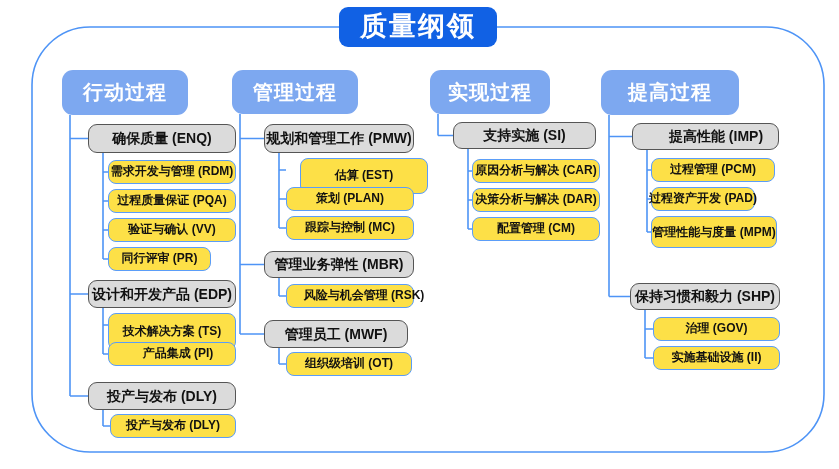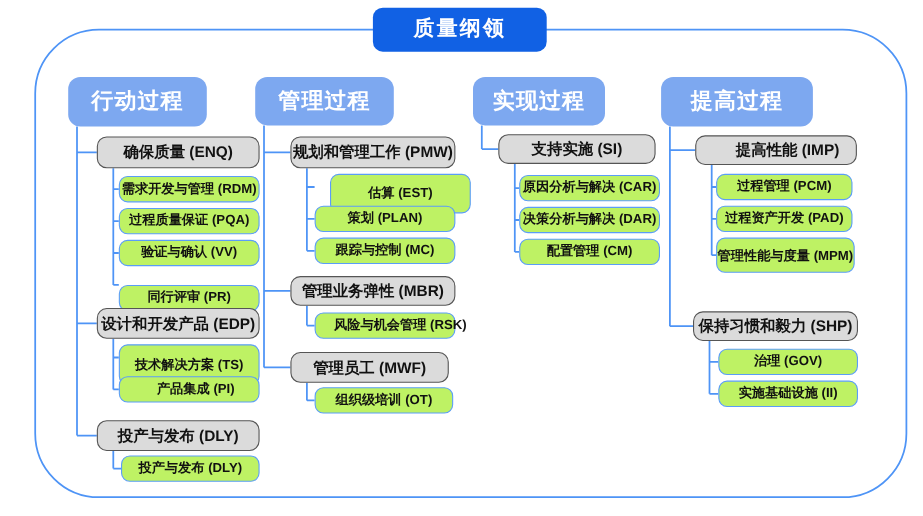--- a/index.html
+++ b/index.html
@@ -9,32 +9,32 @@
   }
   .connectors{position:absolute;left:0;top:0;z-index:0;}
   .connectors path,.connectors rect{stroke:var(--c-line,#4E94F6);stroke-width:1.6;fill:none;}
   .node{
     position:absolute;display:flex;align-items:center;justify-content:center;
     text-align:center;box-sizing:border-box;z-index:1;line-height:1.15;
     color:var(--c-text,#111111);font-weight:bold;white-space:nowrap;
   }
   .title{
     z-index:2;background:var(--c-title,#1161E4);color:#ffffff;border-radius:9px;
-    font-size:19px;letter-spacing:2px;
+    font-size:27px;letter-spacing:2px;
   }
   .hdr{
     background:var(--c-header,#7DA8F0);color:#ffffff;border-radius:11px;
     font-size:20px;letter-spacing:1px;
   }
   .grp{
     background:var(--c-gray,#DBDBDB);border:1.6px solid var(--c-grayborder,#555555);
     border-radius:9px;font-size:14px;
   }
   .leaf{
-    background:#bef264;border:1.5px solid var(--c-leafborder,#5B9DF8);
+    background:#fde047;border:1.5px solid var(--c-leafborder,#5B9DF8);
     border-radius:8px;font-size:12px;
   }
   .leaf.wrap{white-space:normal;line-height:1.2;}
 </style>
 </head>
 <body>
 
 <div class="canvas">
 
   <svg class="connectors" width="839" height="469" viewBox="0 0 839 469">
@@ -58,21 +58,21 @@
              M645,310 V358 M645,329 H653 M645,358 H653"></path>
   </svg>
 
   <div class="node title" style="left:339px;top:7px;width:158px;height:40px;">质量纲领</div>
 
   <div class="node hdr" style="left:62px;top:70px;width:126px;height:45px;">行动过程</div>
   <div class="node grp" style="left:88px;top:124px;width:148px;height:29px;">确保质量 (ENQ)</div>
   <div class="node leaf" style="left:108px;top:160px;width:128px;height:24px;">需求开发与管理 (RDM)</div>
   <div class="node leaf" style="left:108px;top:189px;width:128px;height:24px;">过程质量保证 (PQA)</div>
   <div class="node leaf" style="left:108px;top:218px;width:128px;height:24px;">验证与确认 (VV)</div>
-  <div class="node leaf" style="left:108px;top:259px;width:128px;height:24px;">同行评审 (PR)</div>
+  <div class="node leaf" style="left:108px;top:247px;width:103px;height:24px;">同行评审 (PR)</div>
   <div class="node grp" style="left:88px;top:280px;width:148px;height:28px;">设计和开发产品 (EDP)</div>
   <div class="node leaf" style="left:108px;top:313px;width:128px;height:37px;">技术解决方案 (TS)</div>
   <div class="node leaf" style="left:108px;top:342px;width:128px;height:24px;padding-left:12px;">产品集成 (PI)</div>
   <div class="node grp" style="left:88px;top:382px;width:148px;height:28px;">投产与发布 (DLY)</div>
   <div class="node leaf" style="left:110px;top:414px;width:126px;height:24px;">投产与发布 (DLY)</div>
 
   <div class="node hdr" style="left:232px;top:70px;width:126px;height:44px;">管理过程</div>
   <div class="node grp" style="left:264px;top:124px;width:150px;height:29px;">规划和管理工作 (PMW)</div>
   <div class="node leaf" style="left:300px;top:158px;width:128px;height:36px;">估算 (EST)</div>
   <div class="node leaf" style="left:286px;top:187px;width:128px;height:24px;">策划 (PLAN)</div>
@@ -84,19 +84,19 @@
 
   <div class="node hdr" style="left:430px;top:70px;width:120px;height:44px;">实现过程</div>
   <div class="node grp" style="left:453px;top:122px;width:143px;height:27px;">支持实施 (SI)</div>
   <div class="node leaf" style="left:472px;top:159px;width:128px;height:24px;">原因分析与解决 (CAR)</div>
   <div class="node leaf" style="left:472px;top:188px;width:128px;height:24px;">决策分析与解决 (DAR)</div>
   <div class="node leaf" style="left:472px;top:217px;width:128px;height:24px;">配置管理 (CM)</div>
 
   <div class="node hdr" style="left:601px;top:70px;width:138px;height:45px;">提高过程</div>
   <div class="node grp" style="left:632px;top:123px;width:147px;height:27px;padding-left:21px;">提高性能 (IMP)</div>
   <div class="node leaf" style="left:651px;top:158px;width:124px;height:24px;">过程管理 (PCM)</div>
-  <div class="node leaf" style="left:651px;top:187px;width:124px;height:24px;">过程资产开发 (PAD)</div>
+  <div class="node leaf" style="left:651px;top:187px;width:104px;height:24px;">过程资产开发 (PAD)</div>
   <div class="node leaf wrap" style="left:651px;top:216px;width:126px;height:32px;">管理性能与度量 (MPM)</div>
   <div class="node grp" style="left:630px;top:283px;width:150px;height:27px;">保持习惯和毅力 (SHP)</div>
   <div class="node leaf" style="left:653px;top:317px;width:127px;height:24px;">治理 (GOV)</div>
   <div class="node leaf" style="left:653px;top:346px;width:127px;height:24px;">实施基础设施 (II)</div>
 
 </div>
 
 </body></html>

